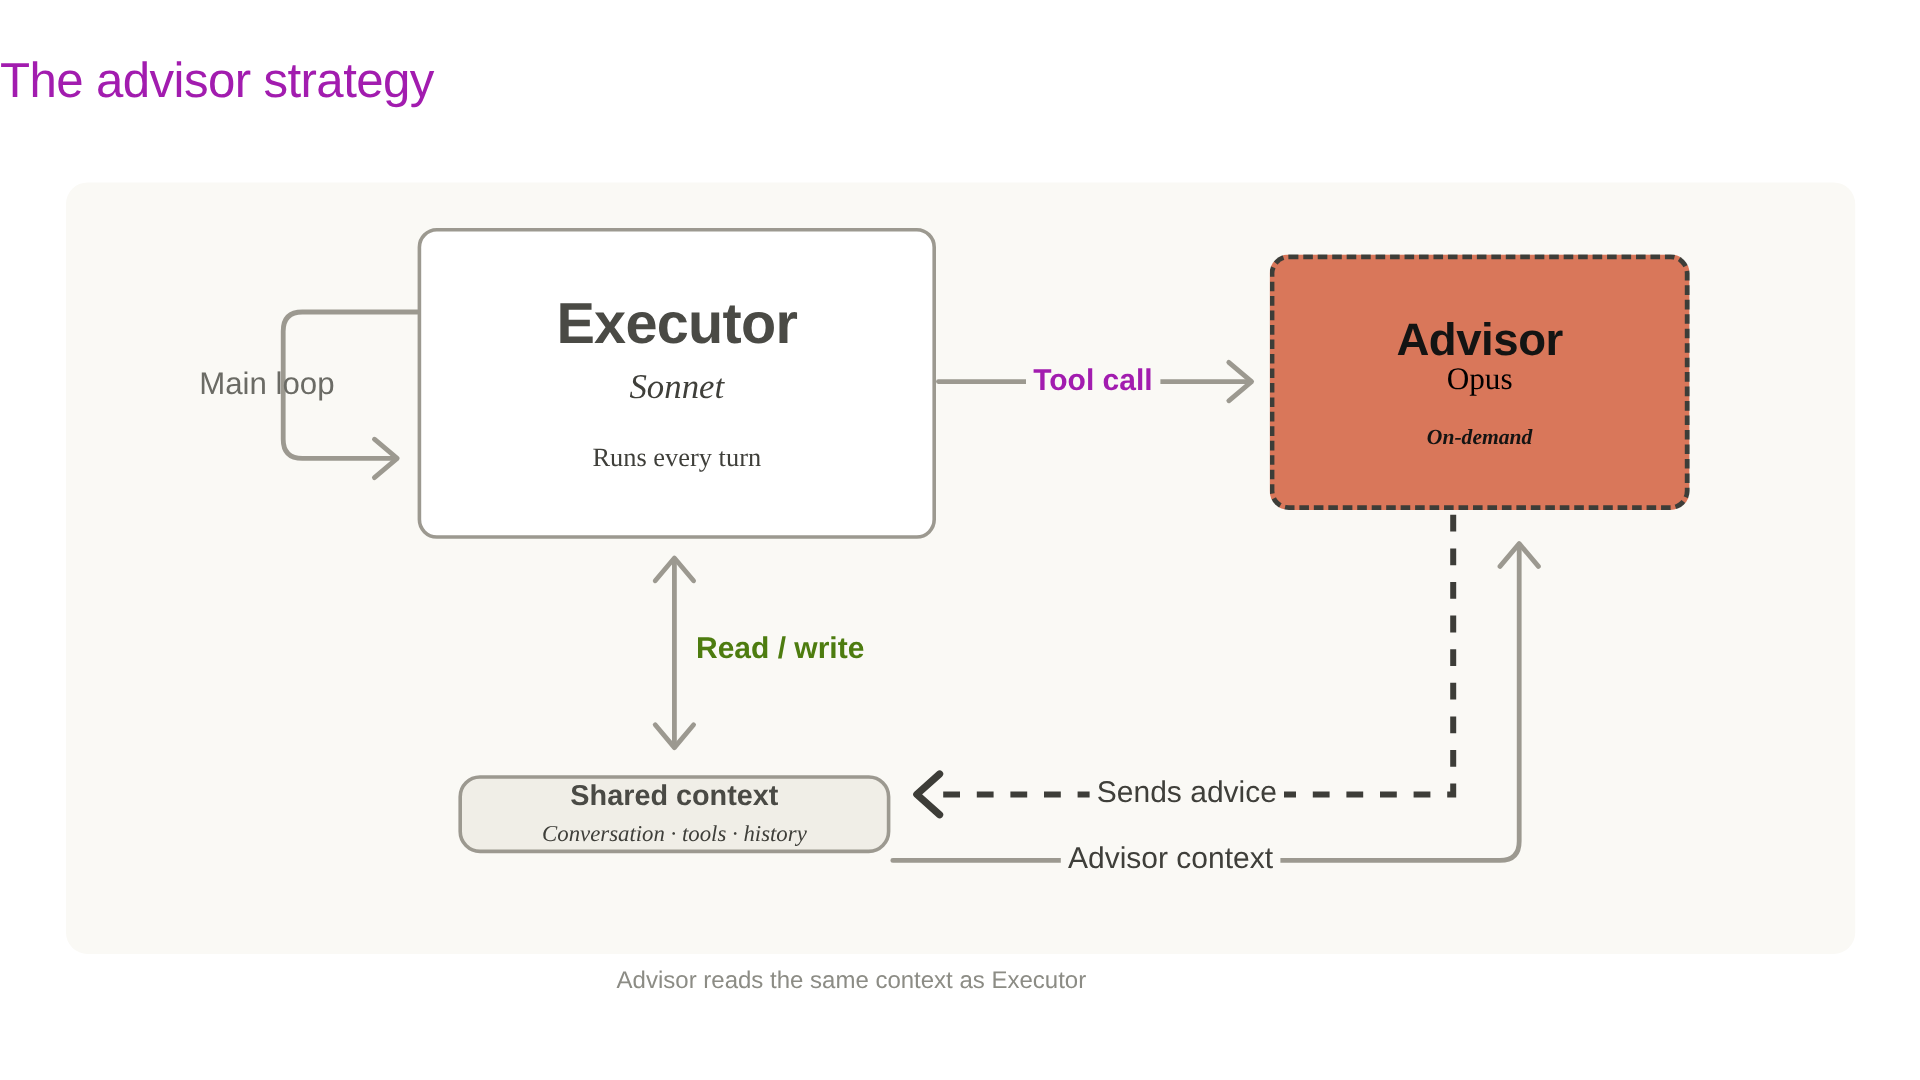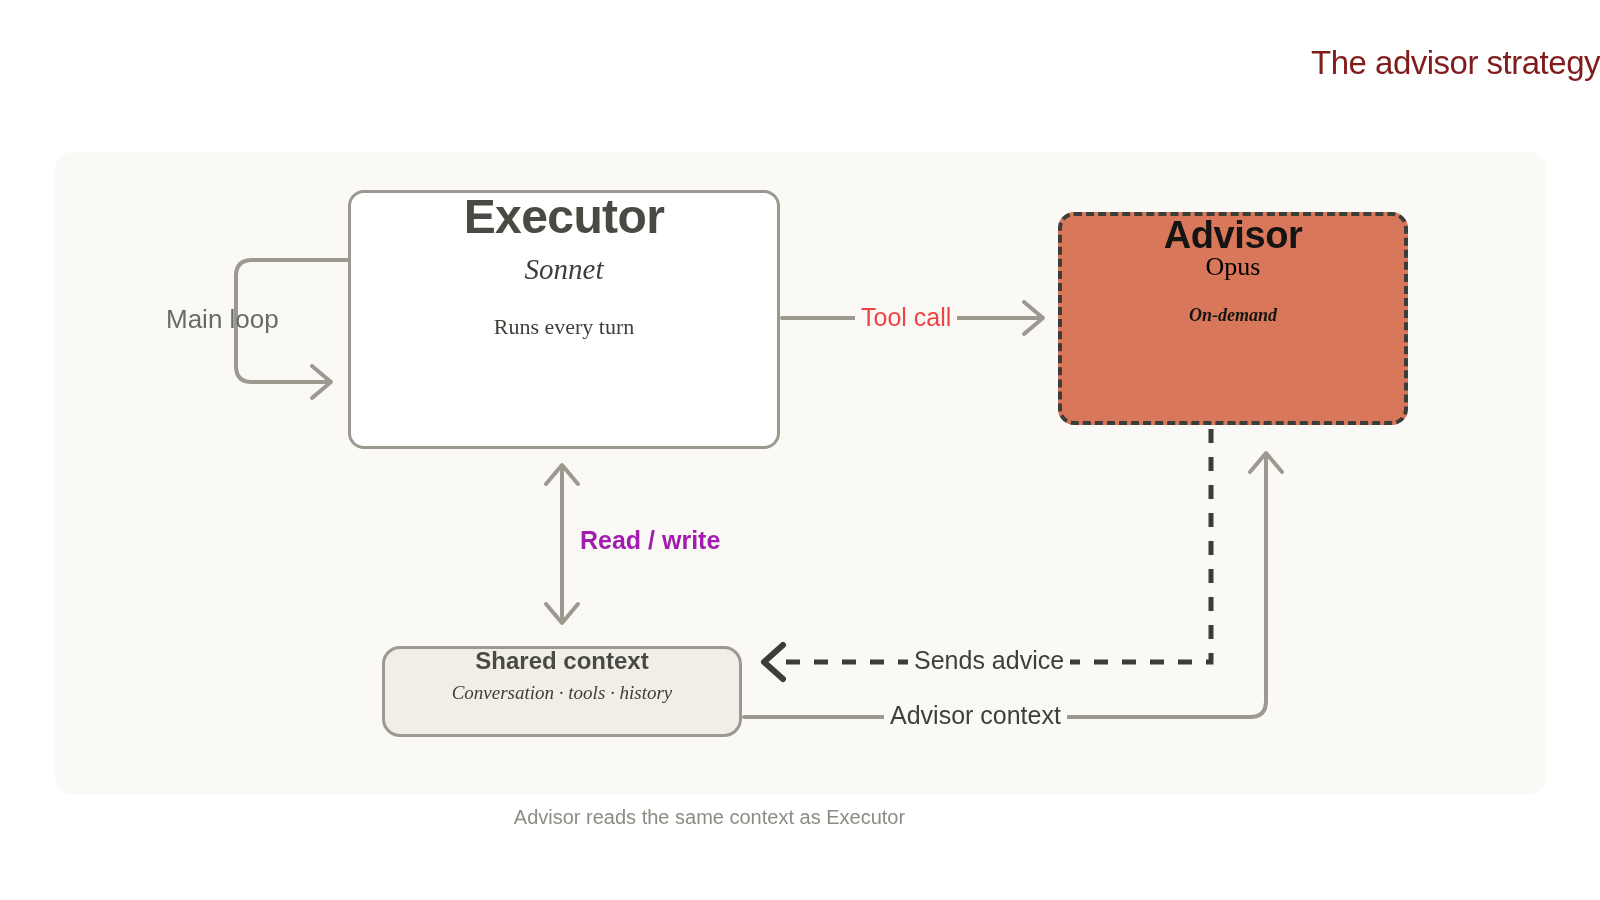--- a/index.html
+++ b/index.html
@@ -20,25 +20,25 @@
     height: 900px;
     background: #ffffff;
   }
 
   
   .title {
     position: absolute;
     left: 0;
     top: 44px;
     width: 1600px;
-    text-align: right;
-    font-size: 33px;
+    text-align: left;
+    font-size: 41px;
     font-weight: 400;
     letter-spacing: -0.5px;
-    color: #7f1d1d;
+    color: #a21caf;
     font-family: "Liberation Sans", sans-serif;
   }
 
   
   .panel {
     position: absolute;
     left: 55px;
     top: 152px;
     width: 1491px;
     height: 643px;
@@ -56,21 +56,21 @@
     pointer-events: none;
   }
 
   
   .node {
     position: absolute;
     box-sizing: border-box;
     display: flex;
     flex-direction: column;
     align-items: center;
-    justify-content: flex-start;
+    justify-content: center;
     text-align: center;
   }
 
   .node-executor {
     left: 348px;
     top: 190px;
     width: 432px;
     height: 259px;
     background: #ffffff;
     border: 3px solid #9C9990;
@@ -129,21 +129,21 @@
     font-size: 18px;
     font-weight: 700;
     color: #141413;
     line-height: 1;
   }
 
   .node-context {
     left: 382px;
     top: 646px;
     width: 360px;
-    height: 91px;
+    height: 65px;
     background: #F0EEE7;
     border: 3px solid #9C9990;
     border-radius: 18px;
   }
   .node-context .node-title {
     font-size: 24px;
     font-weight: 700;
     color: #4A4A45;
     line-height: 1;
     margin-bottom: 10px;
@@ -165,31 +165,31 @@
   .lbl-main-loop {
     left: 166px;
     top: 306px;
     font-size: 26px;
     color: #6B6B65;
   }
   .lbl-tool-call {
     left: 855px;
     top: 305px;
     font-size: 25px;
-    font-weight: 400;
-    color: #ef4444;
+    font-weight: 700;
+    color: #a21caf;
     background: #FAF9F5;
     padding: 0 6px;
   }
   .lbl-read-write {
     left: 580px;
     top: 528px;
     font-size: 25px;
     font-weight: 700;
-    color: #a21caf;
+    color: #4d7c0f;
   }
   .lbl-sends-advice {
     left: 908px;
     top: 648px;
     font-size: 25px;
     color: #3F3F3A;
     background: #FAF9F5;
     padding: 0 6px;
   }
   .lbl-reviews-context {

